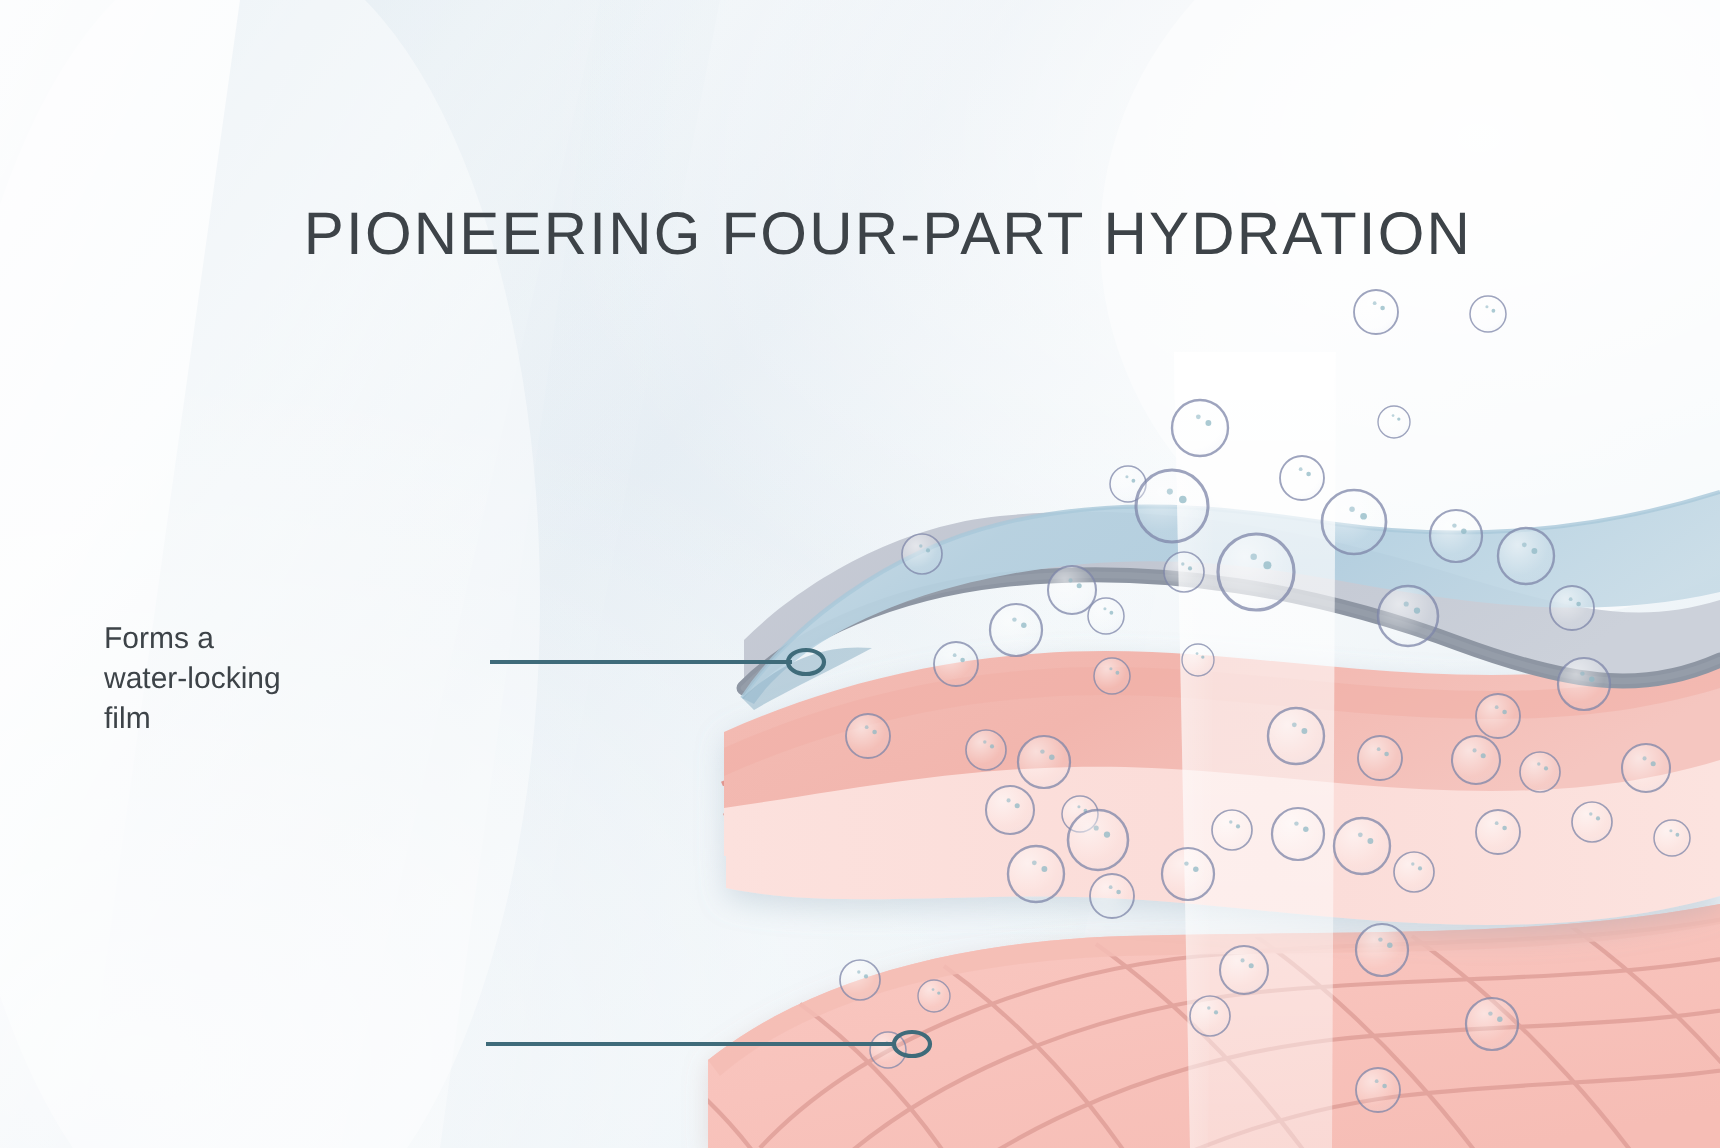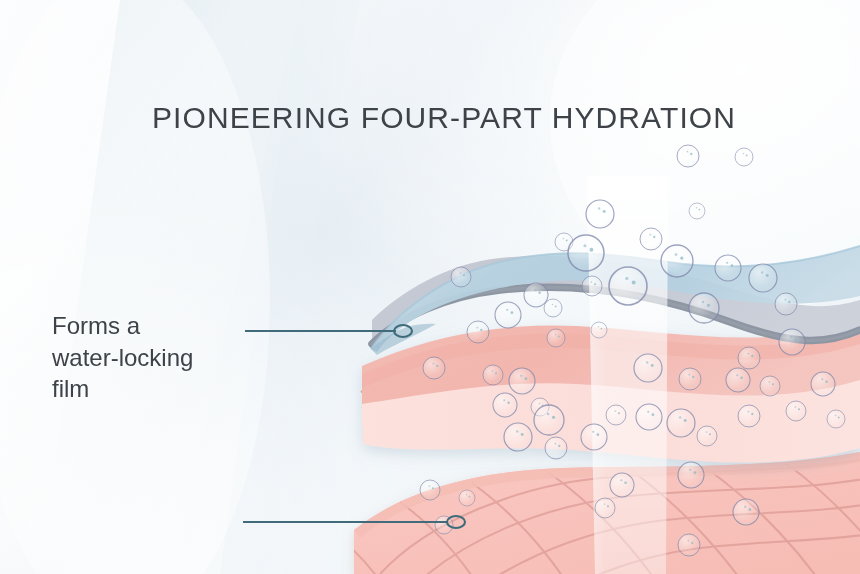--- a/index.html
+++ b/index.html
@@ -39,21 +39,21 @@
     color: #3d4348;
     font-weight: 400;
     white-space: nowrap;
     z-index: 40;
     margin-left: 14px;
   }
   .callout {
     position: absolute;
     z-index: 40;
     color: #3d4348;
-    font-size: 24px;
+    font-size: 15px;
     line-height: 1.32;
     font-weight: 400;
     white-space: pre-line;
   }
   #callout-film {
     left: 52px;
     top: 310px;
     width: 190px;
   }
   #callout-channels {

